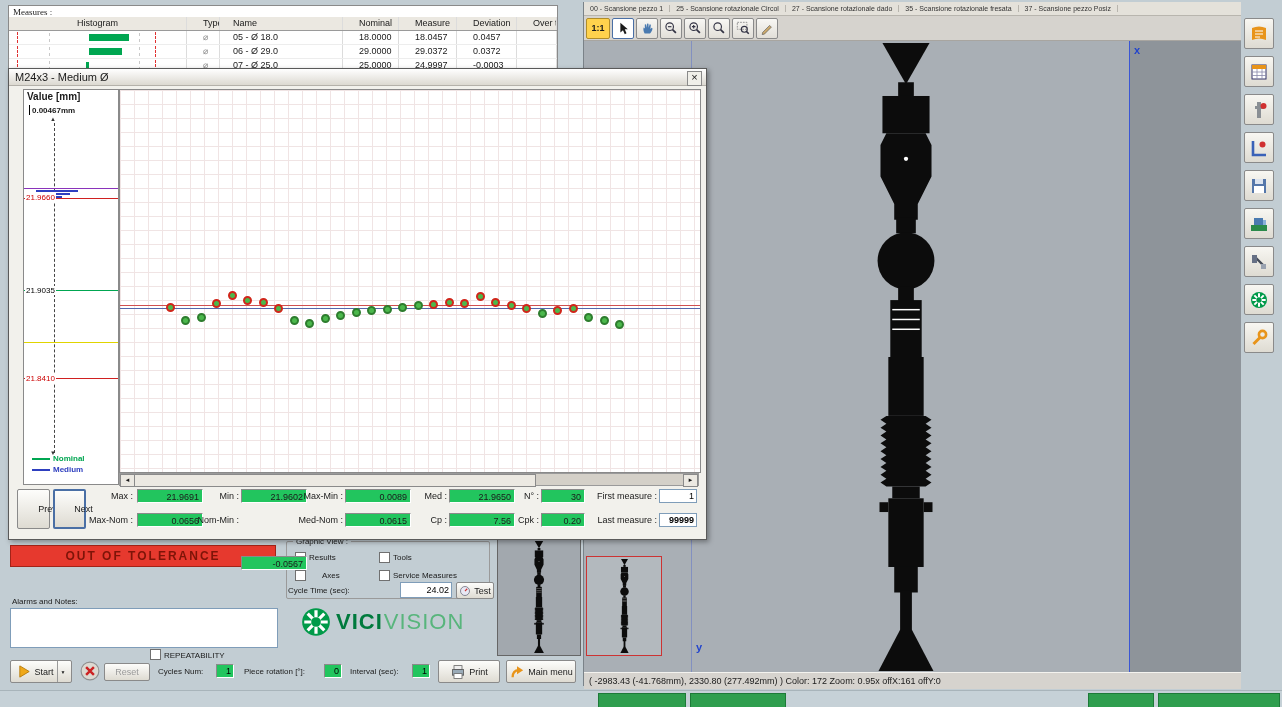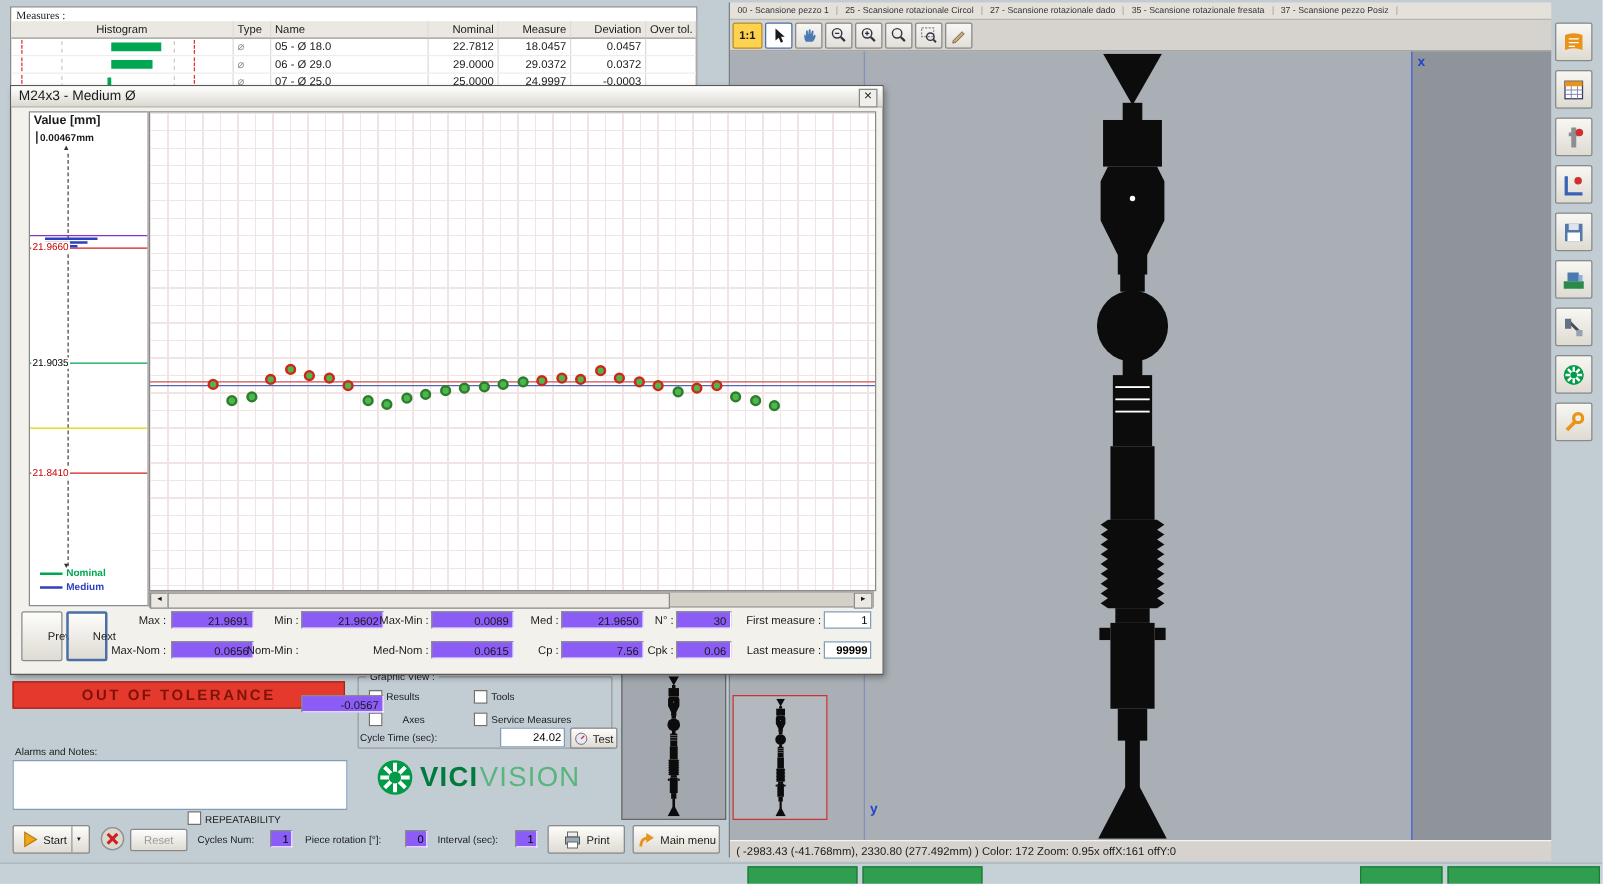--- a/index.html
+++ b/index.html
@@ -1,28 +1,28 @@
 <!DOCTYPE html>
 <html><head>
 <meta charset="utf-8">
 <style>
   html,body{margin:0;padding:0;}
   .screen{position:relative;width:1282px;height:707px;background:#c2cdd3;overflow:hidden;
           font-family:"Liberation Sans",sans-serif;color:#1a1a1a;}
   .abs{position:absolute;}
   .panel{background:#fff;border:1px solid #8a8a8a;}
   .bevel{background:linear-gradient(#fdfdfb,#dedbd2);border:1px solid #8a8a8a;border-radius:2px;}
-  .sunken{background:#8b5cf6;border:1px solid;border-color:#8a8a8a #ffffff #ffffff #8a8a8a;}
+  .sunken{background:#22c55e;border:1px solid;border-color:#8a8a8a #ffffff #ffffff #8a8a8a;}
   .whitebox{background:#fff;border:1px solid #7f9db9;}
   .lbl{font-size:9px;white-space:nowrap;}
   .tiny{font-size:8px;white-space:nowrap;}
   
   .mt-grid{display:grid;grid-template-columns:178px 30px 126px 56px 58px 60px 40px;}
   .mt-h{background:#ebe8e1;border-bottom:1px solid #9a9a9a;font-size:9px;line-height:13px;}
-  .mt-c{border-right:1px solid #dcdcdc;padding:0 3px;overflow:hidden;white-space:nowrap;}
+  .mt-c{border-right:1px solid #dcdcdc;padding:0 16px;overflow:hidden;white-space:nowrap;}
   .mt-row{font-size:9px;line-height:13px;border-bottom:1px solid #ededed;}
   .num{text-align:right;}
   .histcell{position:relative;height:13px;}
   .redmark{position:absolute;top:1px;bottom:1px;width:0;border-left:1px dashed #e03030;}
   .graymark{position:absolute;top:2px;bottom:2px;width:0;border-left:1px dashed #c9c9c9;}
   .devbar{position:absolute;top:3px;height:7px;background:#00a651;}
   
   .dialog{position:absolute;left:8px;top:68px;width:697px;height:470px;background:#f2f1ec;
           border:1px solid #5a5a5a;box-shadow:2px 2px 5px rgba(0,0,0,.35);z-index:10;}
   .dlg-title{position:absolute;left:0;top:0;right:0;height:17px;background:linear-gradient(#ffffff,#dcd9d1);
@@ -118,21 +118,21 @@
     <div class="mt-grid mt-row">
       <div class="mt-c histcell">
         <span class="redmark" style="left:8px"></span>
         <span class="graymark" style="left:40px"></span>
         <span class="devbar" style="width: 39.56px; left: 80px;"></span>
         <span class="graymark" style="left:130px"></span>
         <span class="redmark" style="left:146px"></span>
       </div>
       <div class="mt-c" style="color:#8a8a8a">⌀</div>
       <div class="mt-c">05 - Ø 18.0</div>
-      <div class="mt-c num">22.7812</div>
+      <div class="mt-c num">18.0000</div>
       <div class="mt-c num">18.0457</div>
       <div class="mt-c num">0.0457</div>
       <div class="mt-c"></div>
     </div>
     <div class="mt-grid mt-row">
       <div class="mt-c histcell">
         <span class="redmark" style="left:8px"></span>
         <span class="graymark" style="left:40px"></span>
         <span class="devbar" style="width: 32.76px; left: 80px;"></span>
         <span class="graymark" style="left:130px"></span>
@@ -266,21 +266,21 @@
 
     <span class="stat-lbl" style="left:56px;top:446px;width:68px;">Max-Nom :</span>
     <div class="stat-box sunken" style="left:128px;top:444px;width:66px;">0.0656</div>
     <span class="stat-lbl" style="left:162px;top:446px;width:68px;">Nom-Min :</span>
     <div class="stat-box sunken" style="left:232px;top:444px;width:66px;margin-top:43px;">-0.0567</div>
     <span class="stat-lbl" style="left:260px;top:446px;width:74px;">Med-Nom :</span>
     <div class="stat-box sunken" style="left:336px;top:444px;width:66px;">0.0615</div>
     <span class="stat-lbl" style="left:368px;top:446px;width:70px;">Cp :</span>
     <div class="stat-box sunken" style="left:440px;top:444px;width:66px;">7.56</div>
     <span class="stat-lbl" style="left:490px;top:446px;width:40px;">Cpk :</span>
-    <div class="stat-box sunken" style="left:532px;top:444px;width:44px;">0.06</div>
+    <div class="stat-box sunken" style="left:532px;top:444px;width:44px;">0.20</div>
     <span class="stat-lbl" style="left:576px;top:446px;width:72px;">Last measure :</span>
     <input class="stat-box whitebox mini-input" style="left: 650px; top: 444px; width: 38px; font-weight: bold;" value="99999">
   </div>
 
   <div class="abs banner" style="left:10px;top:545px;width:264px;height:20px;">OUT OF TOLERANCE</div>
 
 
   <div class="abs tiny" style="left:12px;top:597px;">Alarms and Notes:</div>
   <textarea class="abs" style="left: 10px; top: 608px; width: 262px; height: 34px; resize: none; border: 1px solid rgb(127, 157, 185); font-family: &quot;Liberation Sans&quot;, sans-serif; font-size: 9px;"></textarea>
 

